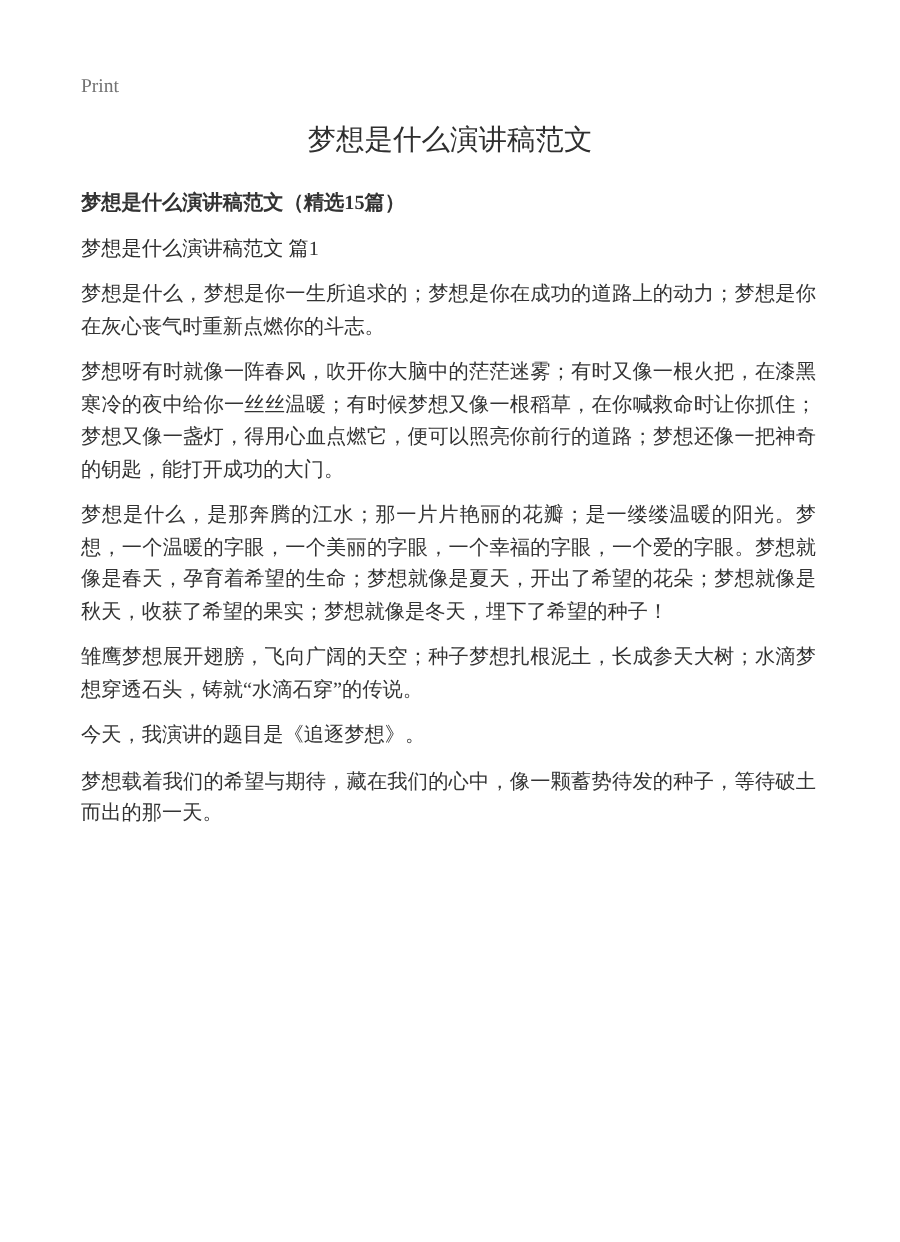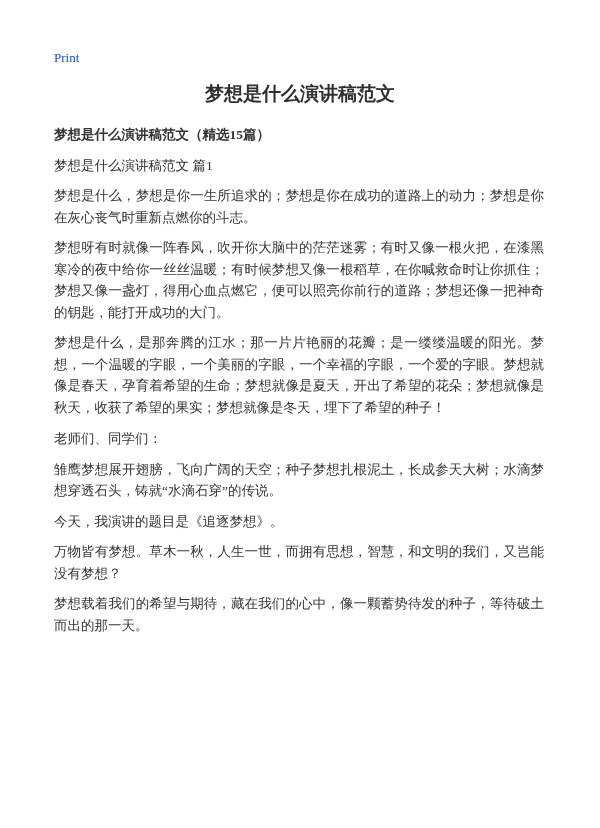--- a/index.html
+++ b/index.html
@@ -17,28 +17,28 @@
   .page {
     box-sizing: border-box;
     width: 600px;
     height: 828px;
     padding: 48px 54px 0 54px;
     background: #ffffff;
   }
   .print-link {
     font-size: 13px;
     line-height: 15px;
-    color: #1d4ed8;
+    color: #737373;
     display: inline-block;
     cursor: pointer;
     margin: 0 0 0 0;
   }
   .doc-title {
     font-size: 19px;
-    font-weight: bold;
+    font-weight: normal;
     text-align: center;
     color: #2f2f2f;
     margin: 16px 0 0 0;
     line-height: 24px;
   }
   .subtitle {
     font-size: 13.5px;
     line-height: 19px;
     margin: 19px 0 0 0;
     color: #333333;
@@ -75,24 +75,22 @@
   <h2 class="section-heading">梦想是什么演讲稿范文 篇1</h2>
 
   <p class="para first-of-section">梦想是什么，梦想是你一生所追求的；梦想是你在成功的道路上的动力；梦想是你在灰心丧气时重新点燃你的斗志。</p>
 
 
   <p class="para">梦想呀有时就像一阵春风，吹开你大脑中的茫茫迷雾；有时又像一根火把，在漆黑寒冷的夜中给你一丝丝温暖；有时候梦想又像一根稻草，在你喊救命时让你抓住；梦想又像一盏灯，得用心血点燃它，便可以照亮你前行的道路；梦想还像一把神奇的钥匙，能打开成功的大门。</p>
 
   <p class="para">梦想是什么，是那奔腾的江水；那一片片艳丽的花瓣；是一缕缕温暖的阳光。梦想，一个温暖的字眼，一个美丽的字眼，一个幸福的字眼，一个爱的字眼。梦想就像是春天，孕育着希望的生命；梦想就像是夏天，开出了希望的花朵；梦想就像是秋天，收获了希望的果实；梦想就像是冬天，埋下了希望的种子！</p>
 
 
-  <p class="para first-of-section">老师们、同学们：</p>
 
 
   <p class="para">雏鹰梦想展开翅膀，飞向广阔的天空；种子梦想扎根泥土，长成参天大树；水滴梦想穿透石头，铸就“水滴石穿”的传说。</p>
 
   <p class="para">今天，我演讲的题目是《追逐梦想》。</p>
 
-  <p class="para">万物皆有梦想。草木一秋，人生一世，而拥有思想，智慧，和文明的我们，又岂能没有梦想？</p>
 
   <p class="para">梦想载着我们的希望与期待，藏在我们的心中，像一颗蓄势待发的种子，等待破土而出的那一天。</p>
 
 </div>
 
 </body></html>

